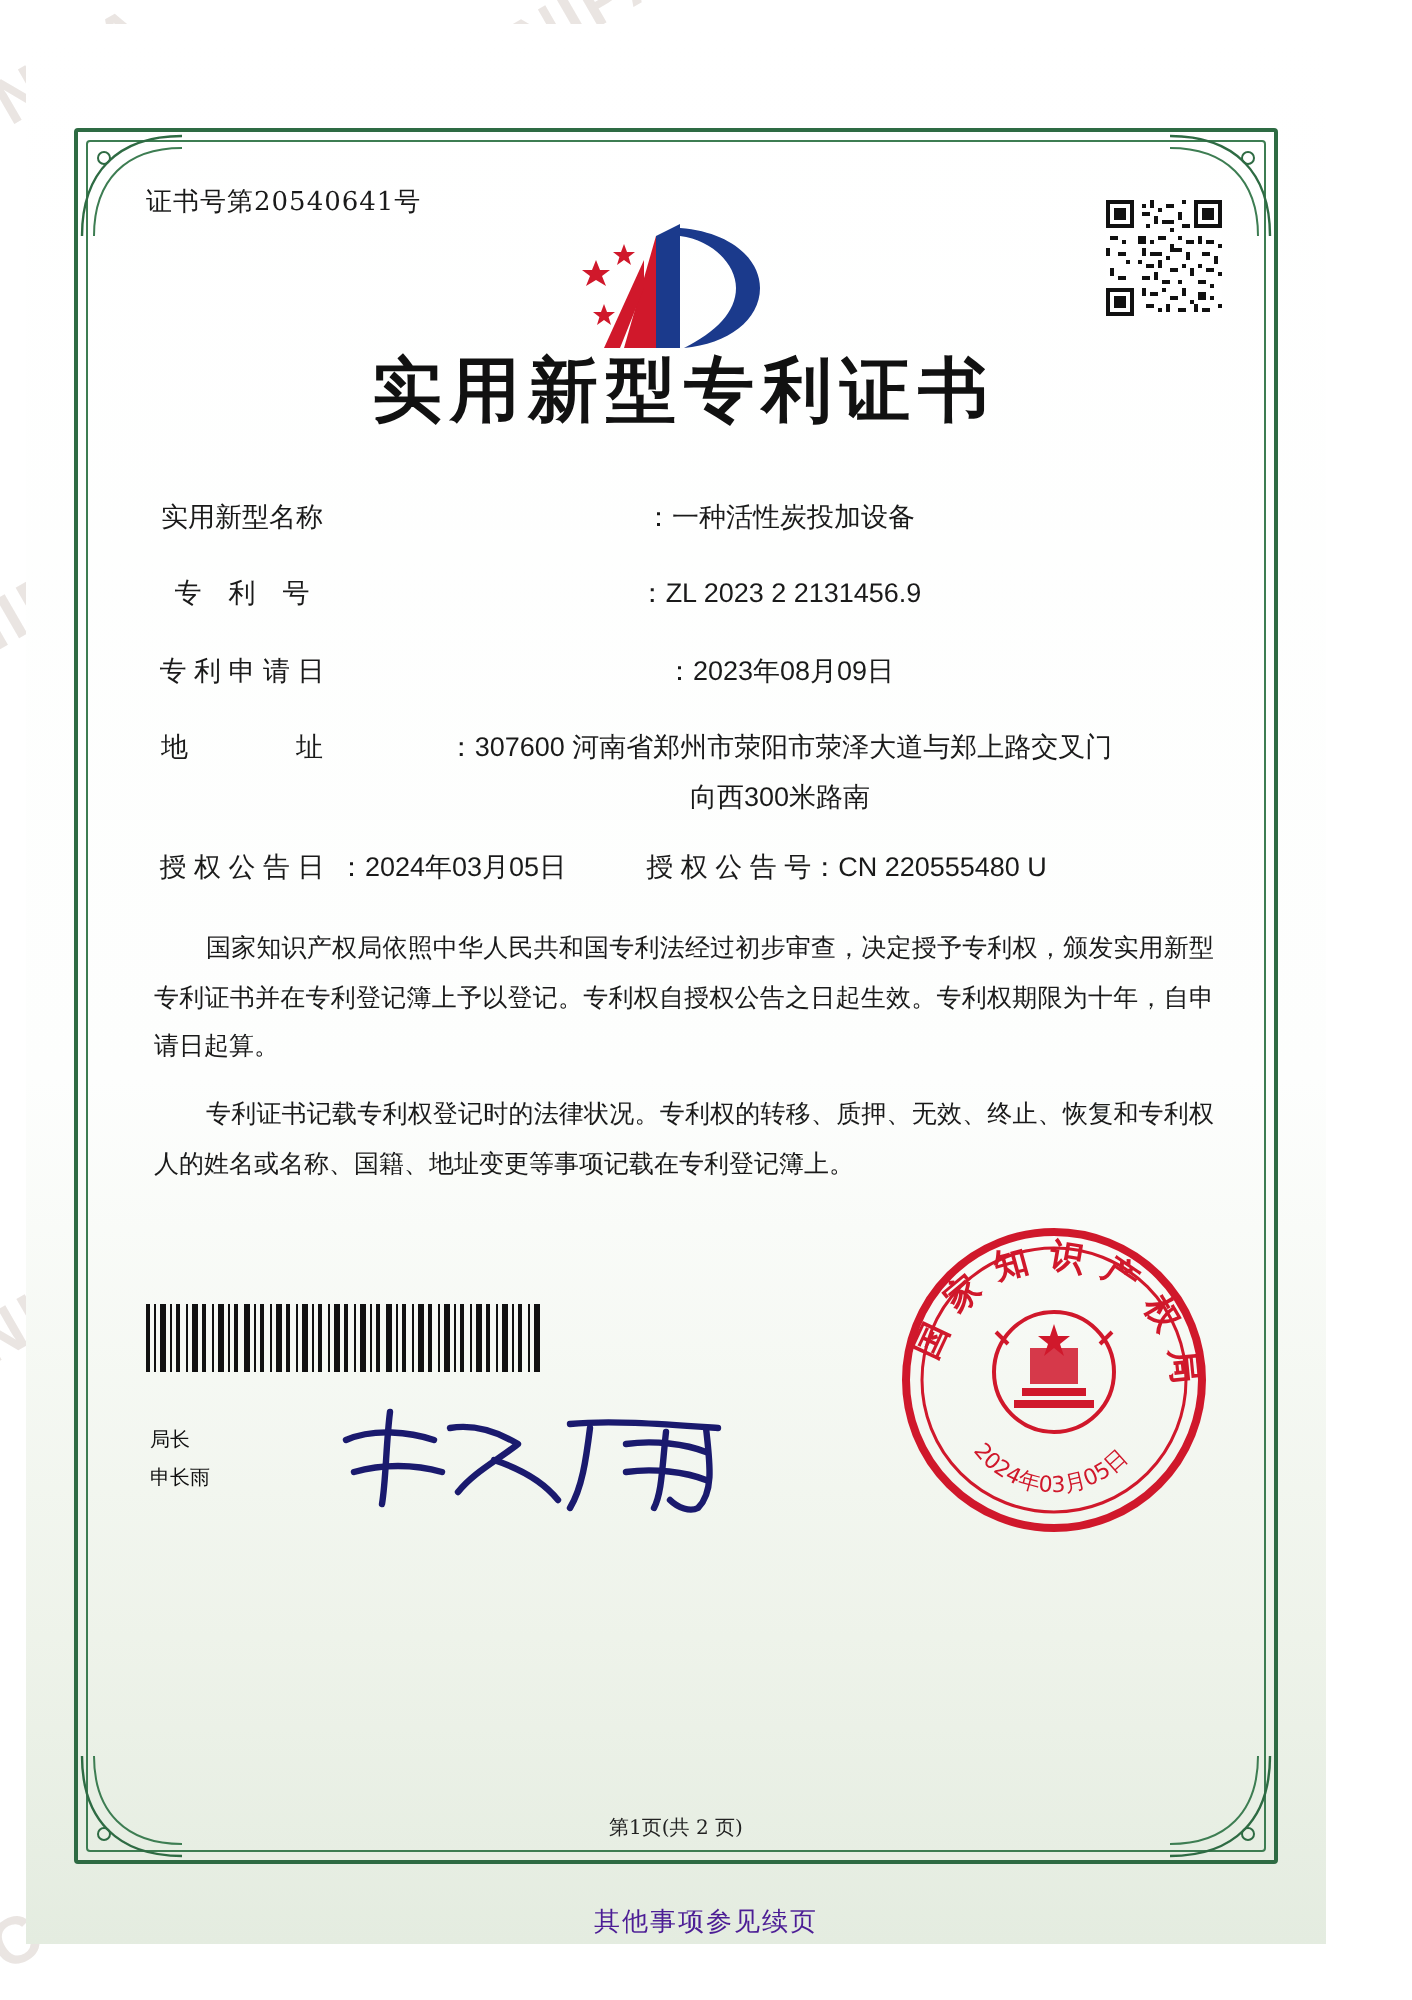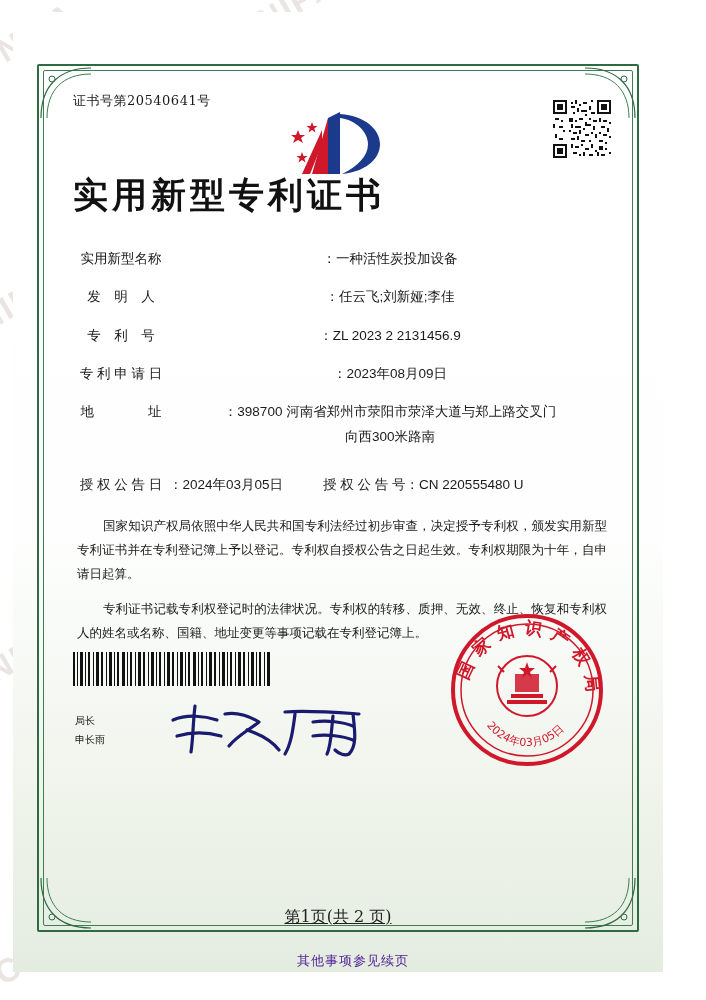--- a/index.html
+++ b/index.html
@@ -74,20 +74,21 @@
     left:50%;top:16px;
     transform:translateX(-50%);
     width:120px;height:80px;
   }
   .qr{
     position:absolute;right:0;top:8px;
     width:58px;height:58px;
   }
   .title{
     margin-top:62px;
+    text-align:center;
     font-family:"DejaVu Serif", serif;
     font-weight:700;
     font-size:35px;
     letter-spacing:4px;
     color:#111;
   }
   .fields{
     margin-top:30px;
     font-family:Liberation Sans, sans-serif;
     font-size:13.5px;
@@ -101,21 +102,21 @@
     line-height:1.5;
   }
   .lbl{
     width:96px;
     flex:0 0 96px;
     letter-spacing:0px;
     white-space:nowrap;
   }
   .val{flex:1;}
   .val2{margin-left:40px;}
-  .indent{margin-left:96px;margin-top:-12px;margin-bottom:29px;}
+  .indent{margin-left:96px;margin-top:-12px;margin-bottom:16px;}
   .para{
     font-family:"DejaVu Serif", serif;
     font-size:12.5px;
     line-height:1.95;
     color:#1a1a1a;
     text-indent:26px;
     margin:0 4px 10px 4px;
     text-align:justify;
   }
   .barcode{
@@ -143,24 +144,23 @@
     position:absolute;
     left:150px;top:688px;
     width:230px;height:60px;
     z-index:4;
   }
   .pagenum{
     position:absolute;
     left:0;right:0;top:895px;
     text-align:center;
     font-family:"DejaVu Serif", serif;
-    font-size:16px;
+    font-size:10px;
     color:#222;
     z-index:3;
-    text-decoration:underline;
   }
   .footnote{
     position:absolute;
     left:0;right:0;top:952px;
     text-align:center;
     font-family:"DejaVu Serif", serif;
     font-size:13px;
     color:#4c1d95;
     letter-spacing:1px;
     z-index:3;
@@ -321,39 +321,35 @@
 
     <div class="title">实用新型专利证书</div>
 
     <div class="fields">
 
       <div class="row">
         <div class="lbl">实用新型名称</div>
         <div class="val">：一种活性炭投加设备</div>
       </div>
 
-      <div class="row">
-        <div class="lbl">发　明　人</div>
-        <div class="val">：任云飞;刘新娅;李佳</div>
-      </div>
 
       <div class="row">
         <div class="lbl">专　利　号</div>
         <div class="val">：ZL 2023 2 2131456.9</div>
       </div>
 
       <div class="row">
         <div class="lbl">专 利 申 请 日</div>
         <div class="val">：2023年08月09日</div>
       </div>
 
 
       <div class="row">
         <div class="lbl">地　　　　址</div>
-        <div class="val">：398700 河南省郑州市荥阳市荥泽大道与郑上路交叉门</div>
+        <div class="val">：307600 河南省郑州市荥阳市荥泽大道与郑上路交叉门</div>
       </div>
 
       <div class="indent">
         <span>向西300米路南</span>
       </div>
 
       <div class="row">
         <div class="lbl">授 权 公 告 日</div>
         <div>：2024年03月05日</div>
         <div class="val2">授 权 公 告 号</div>

